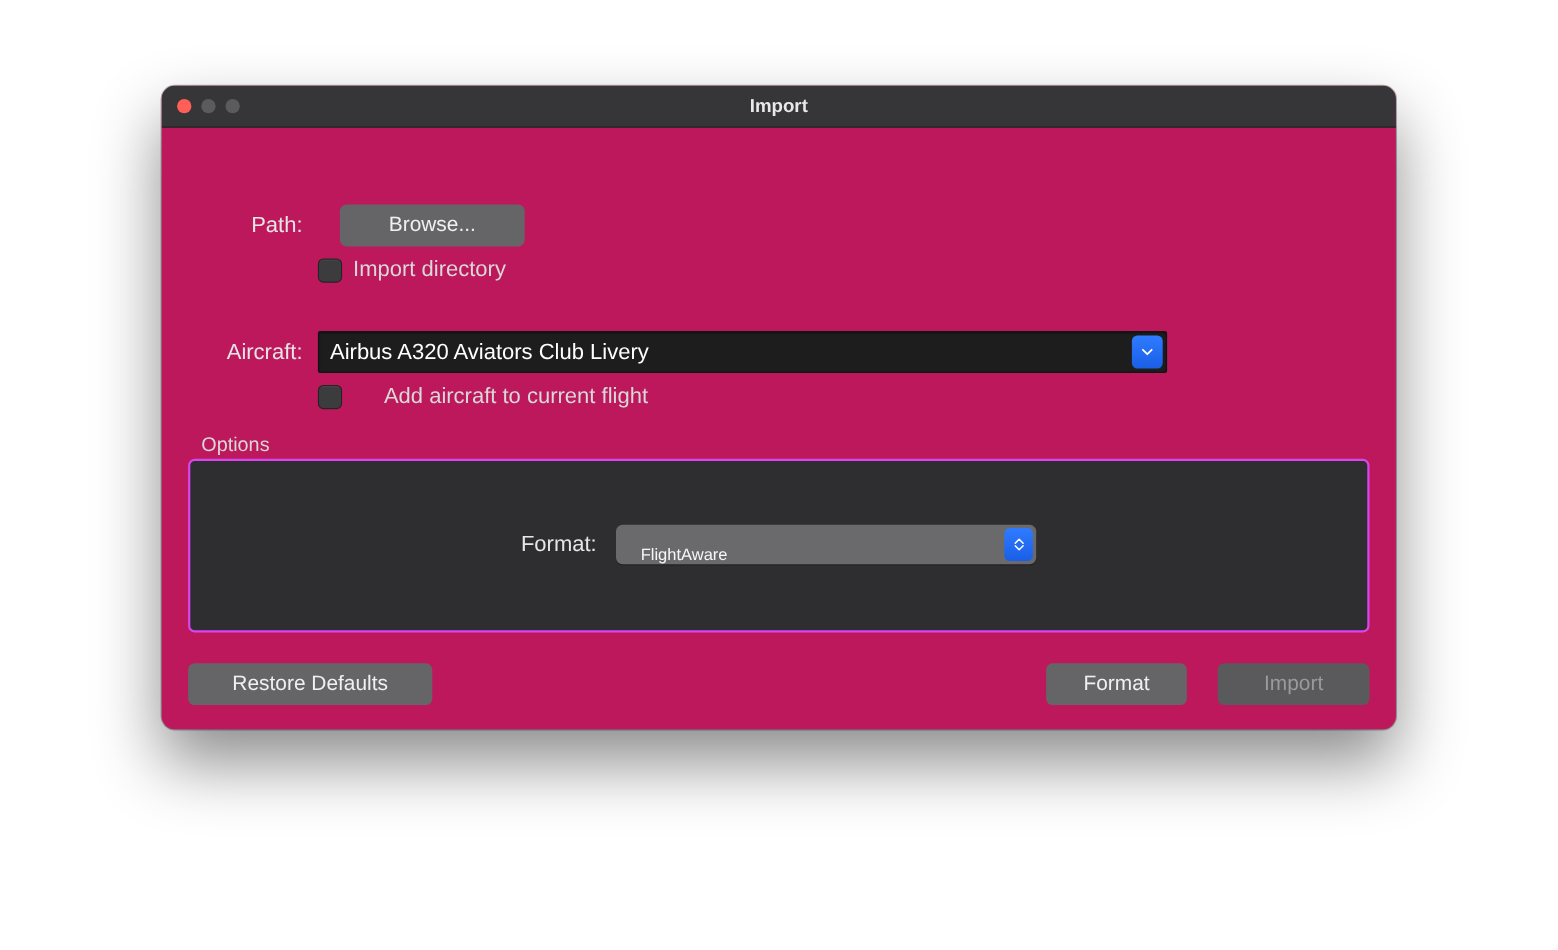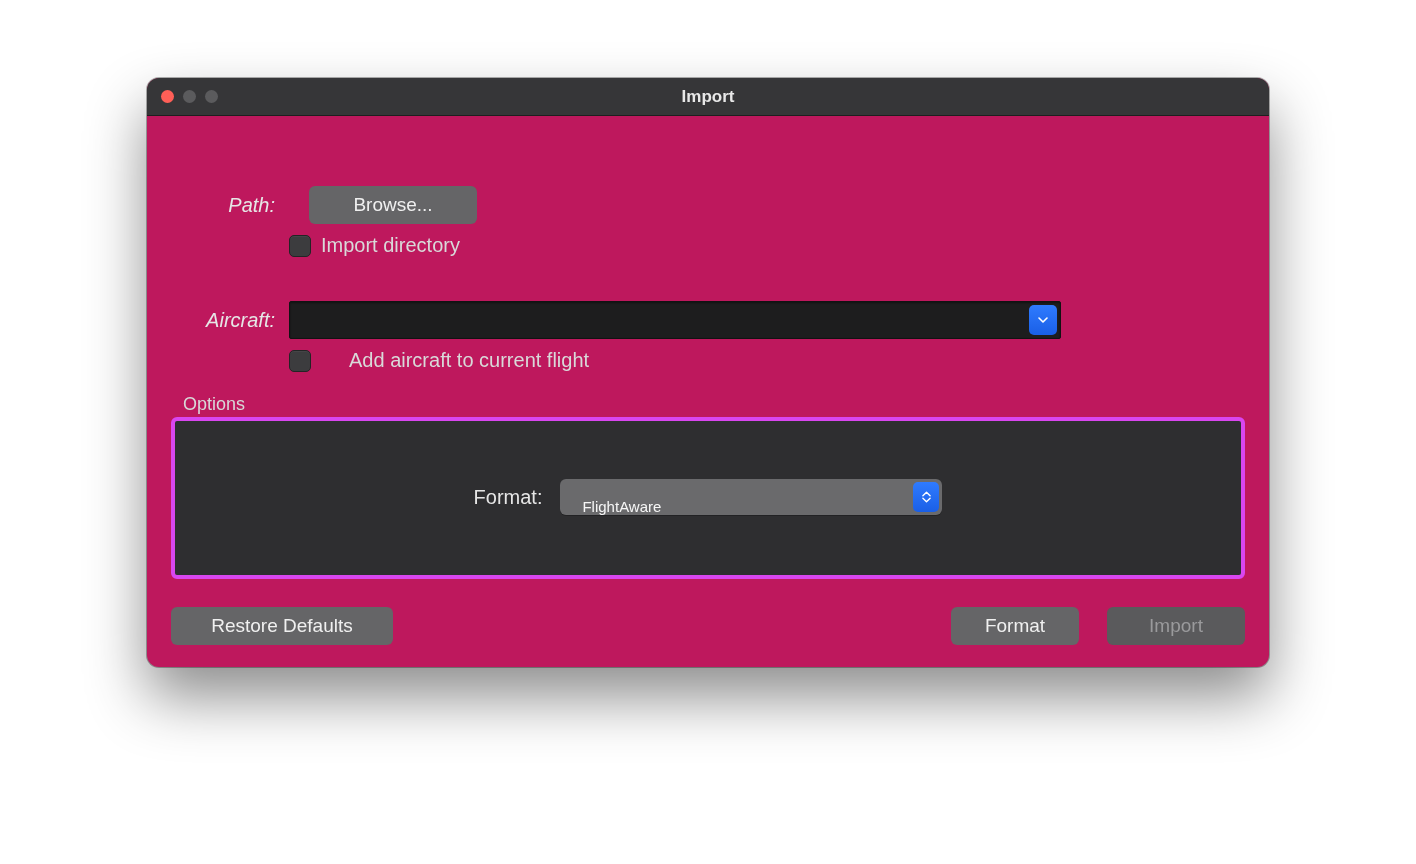--- a/index.html
+++ b/index.html
@@ -54,21 +54,20 @@
     display: flex;
     align-items: center;
     margin-bottom: 10px;
   }
   .label-col {
     width: 118px;
     text-align: right;
     padding-right: 14px;
     font-size: 20px;
     color: #e6e6e6;
-    font-style: italic;
   }
   .field-col {
     flex: 1;
     display: flex;
     align-items: center;
   }
   .text-input {
     flex: 1;
     height: 38px;
     background: #1d1d1e;
@@ -132,21 +131,21 @@
     justify-content: center;
   }
   .combo .caret-btn svg { width: 12px; height: 12px; }
   .group-label {
     font-size: 18px;
     color: #d8d8d8;
     margin-left: 12px;
     margin-bottom: 2px;
   }
   .group-box {
-    border: 4px solid #d946ef;
+    border: 2px solid #d946ef;
     border-radius: 6px;
     background: #2e2e30;
     margin: 0 0 28px 0;
     padding: 58px 0 60px 0;
     display: flex;
     align-items: center;
     justify-content: center;
   }
   .group-inner {
     display: flex;
@@ -219,20 +218,21 @@
 
     <div class="checkbox-row">
       <div class="cbox"></div>
       <span>Import directory</span>
     </div>
 
     <div class="form-row">
       <div class="label-col">Aircraft:</div>
       <div class="field-col">
         <div class="combo">
+          <span>Airbus A320 Aviators Club Livery</span>
           <div class="caret-btn">
             <svg viewBox="0 0 12 12">
               <path d="M2 4 L6 8 L10 4" stroke="#fff" stroke-width="1.6" fill="none" stroke-linecap="round" stroke-linejoin="round"></path>
             </svg>
           </div>
         </div>
       </div>
     </div>
 
     <div class="checkbox-row tight">

